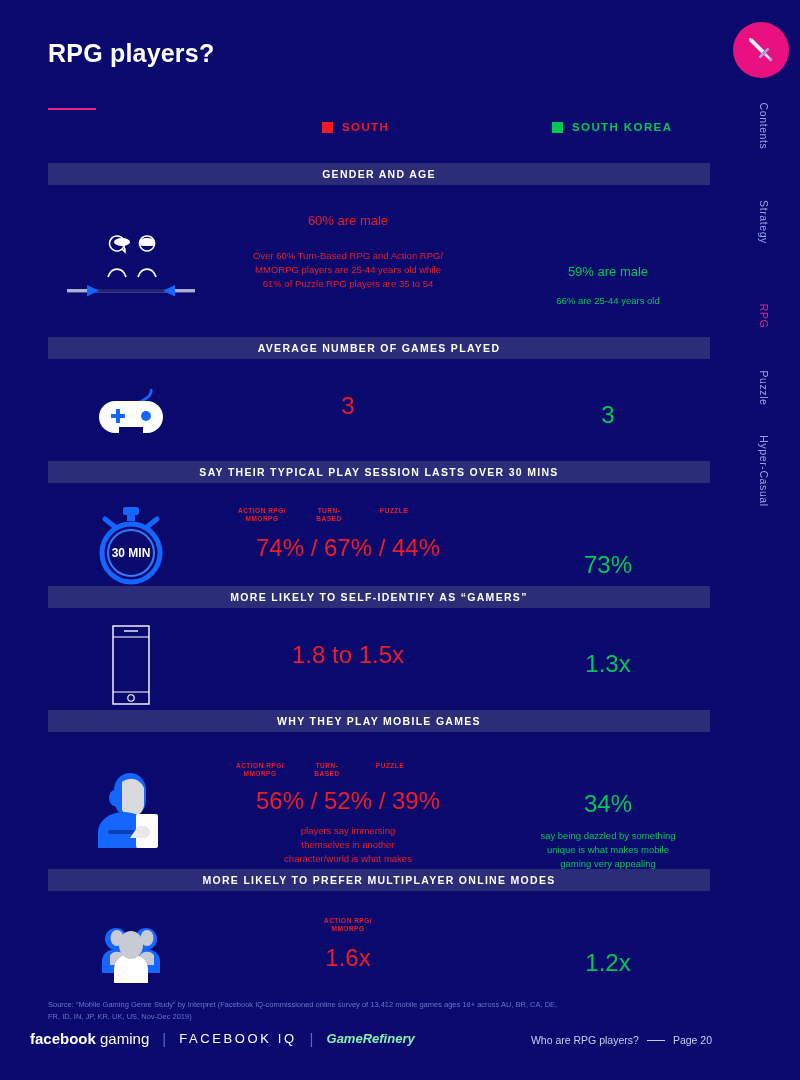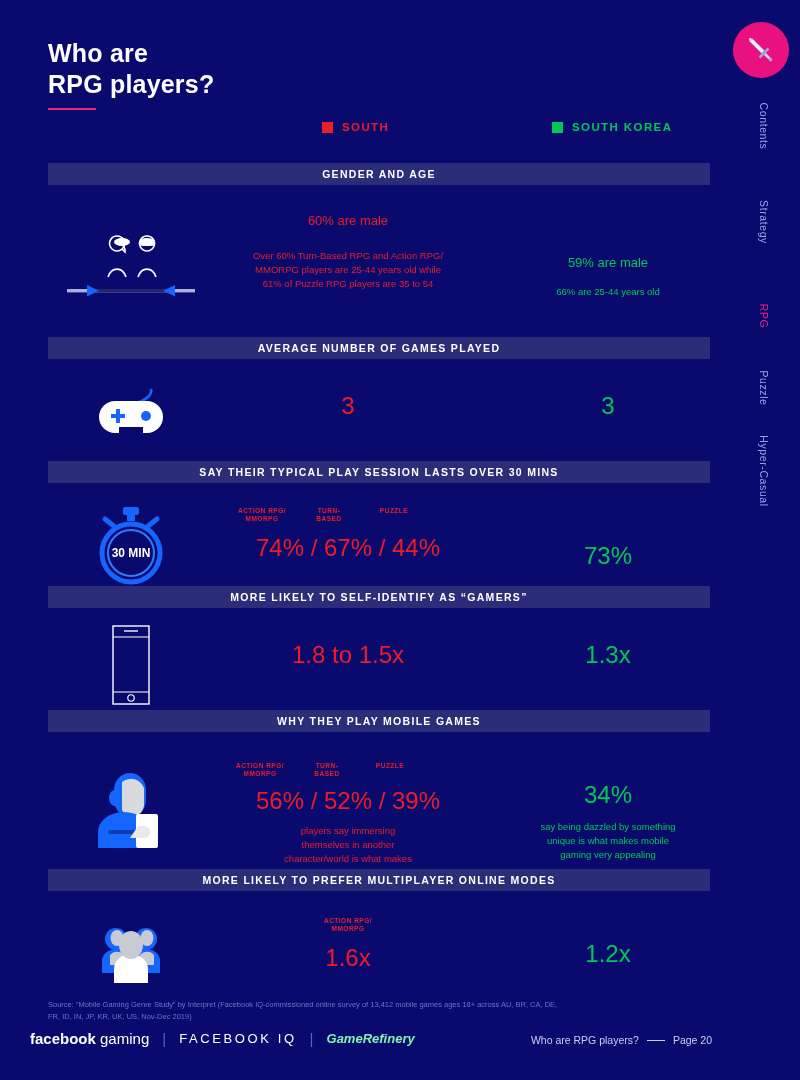--- a/index.html
+++ b/index.html
@@ -59,21 +59,21 @@
   .section-header .section-title {
     font-size:10.5px; font-weight:bold; letter-spacing:1.3px; color:#ffffff;
   }
   .section-body { position:relative; width:662px; }
 
   .icon-cell {
     position:absolute; left:0; top:0; width:165px;
     display:flex; align-items:center; justify-content:center;
   }
   .col-jp { position:absolute; left:165px; width:270px; text-align:center; }
-  .col-kr { position:absolute; left:455px; width:210px; text-align:center; }
+  .col-kr { position:absolute; left:455px; width:210px; text-align:center;margin-top:9px; }
 
   .big-stat { font-size:24px; line-height:30px; }
   .big-stat.jp { color:#ee1c25; }
   .big-stat.kr { color:#00c853; }
   .stat-small { font-size:13px; line-height:20px; }
   .stat-small.jp { color:#ee1c25; }
   .stat-small.kr { color:#00c853; }
   .sub-text { font-size:9.5px; line-height:14px; }
   .sub-text.jp { color:#ee1c25; }
   .sub-text.kr { color:#00c853; }
@@ -104,21 +104,20 @@
     position:absolute; right:88px; top:1034px;
     display:flex; align-items:center; gap:8px;
     font-size:10.5px; color:#c9cdf0;
   }
   #footer-right .dash { width:18px; height:1px; background:#c9cdf0; display:block; }
 </style>
 </head>
 <body>
 
 <div id="title-block">
-  <div class="line">Who are</div>
   <div class="line">RPG players?</div>
 </div>
 <div id="title-rule"></div>
 
 <div id="sword-badge">
   <svg width="34" height="34" viewBox="0 0 34 34">
     <g transform="rotate(-45 17 17)">
       <rect x="15" y="3" width="4" height="17" fill="#f2f2f8" stroke="#7b7fd0" stroke-width="0.7"></rect>
       <polygon points="15,3 19,3 17,0" fill="#f2f2f8"></polygon>
       <rect x="10.5" y="20" width="13" height="2.6" rx="1.2" fill="#9fa4e0"></rect>

